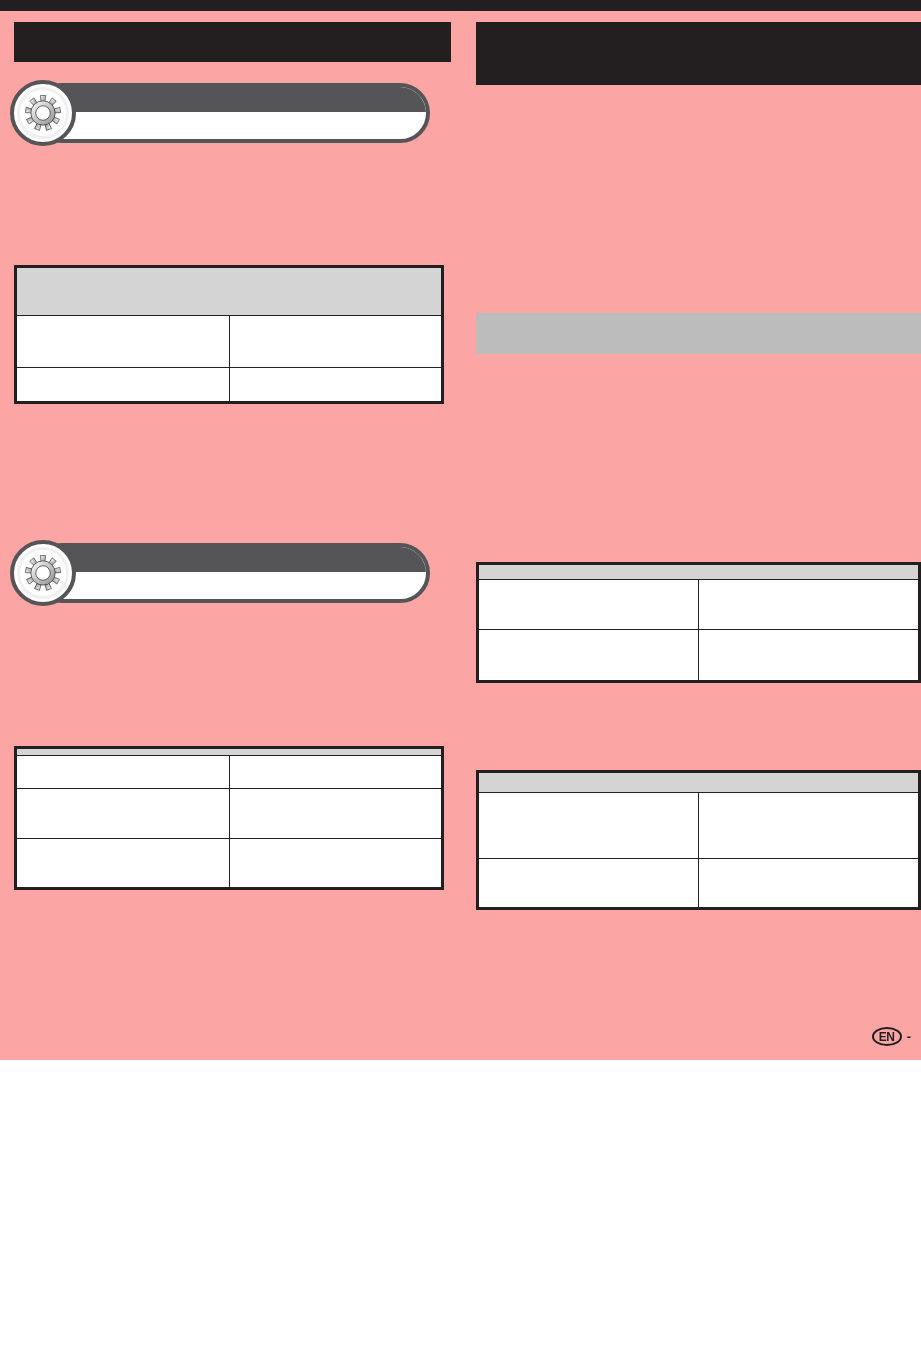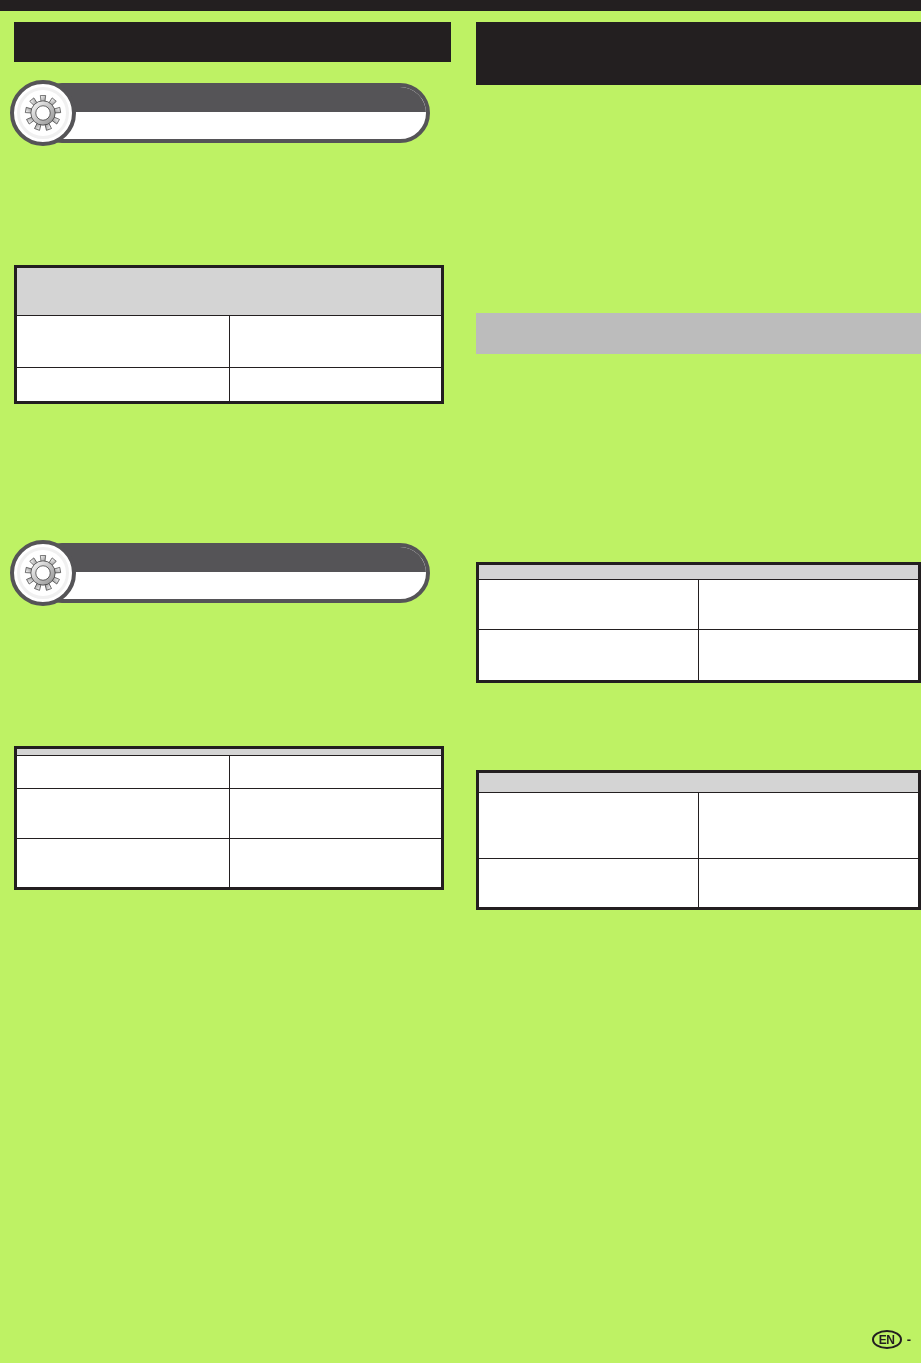--- a/index.html
+++ b/index.html
@@ -7,22 +7,22 @@
     margin: 0;
     padding: 0;
     background: #ffffff;
   }
   body {
     font-family: "Liberation Sans", sans-serif;
   }
   .page {
     position: relative;
     width: 921px;
-    height: 1363px;
-    background: #bef264;
+    height: 1060px;
+    background: #fca5a5;
     overflow: hidden;
   }
 
   
   .top-rule {
     position: absolute;
     left: 0;
     top: 0;
     width: 921px;
     height: 11px;

